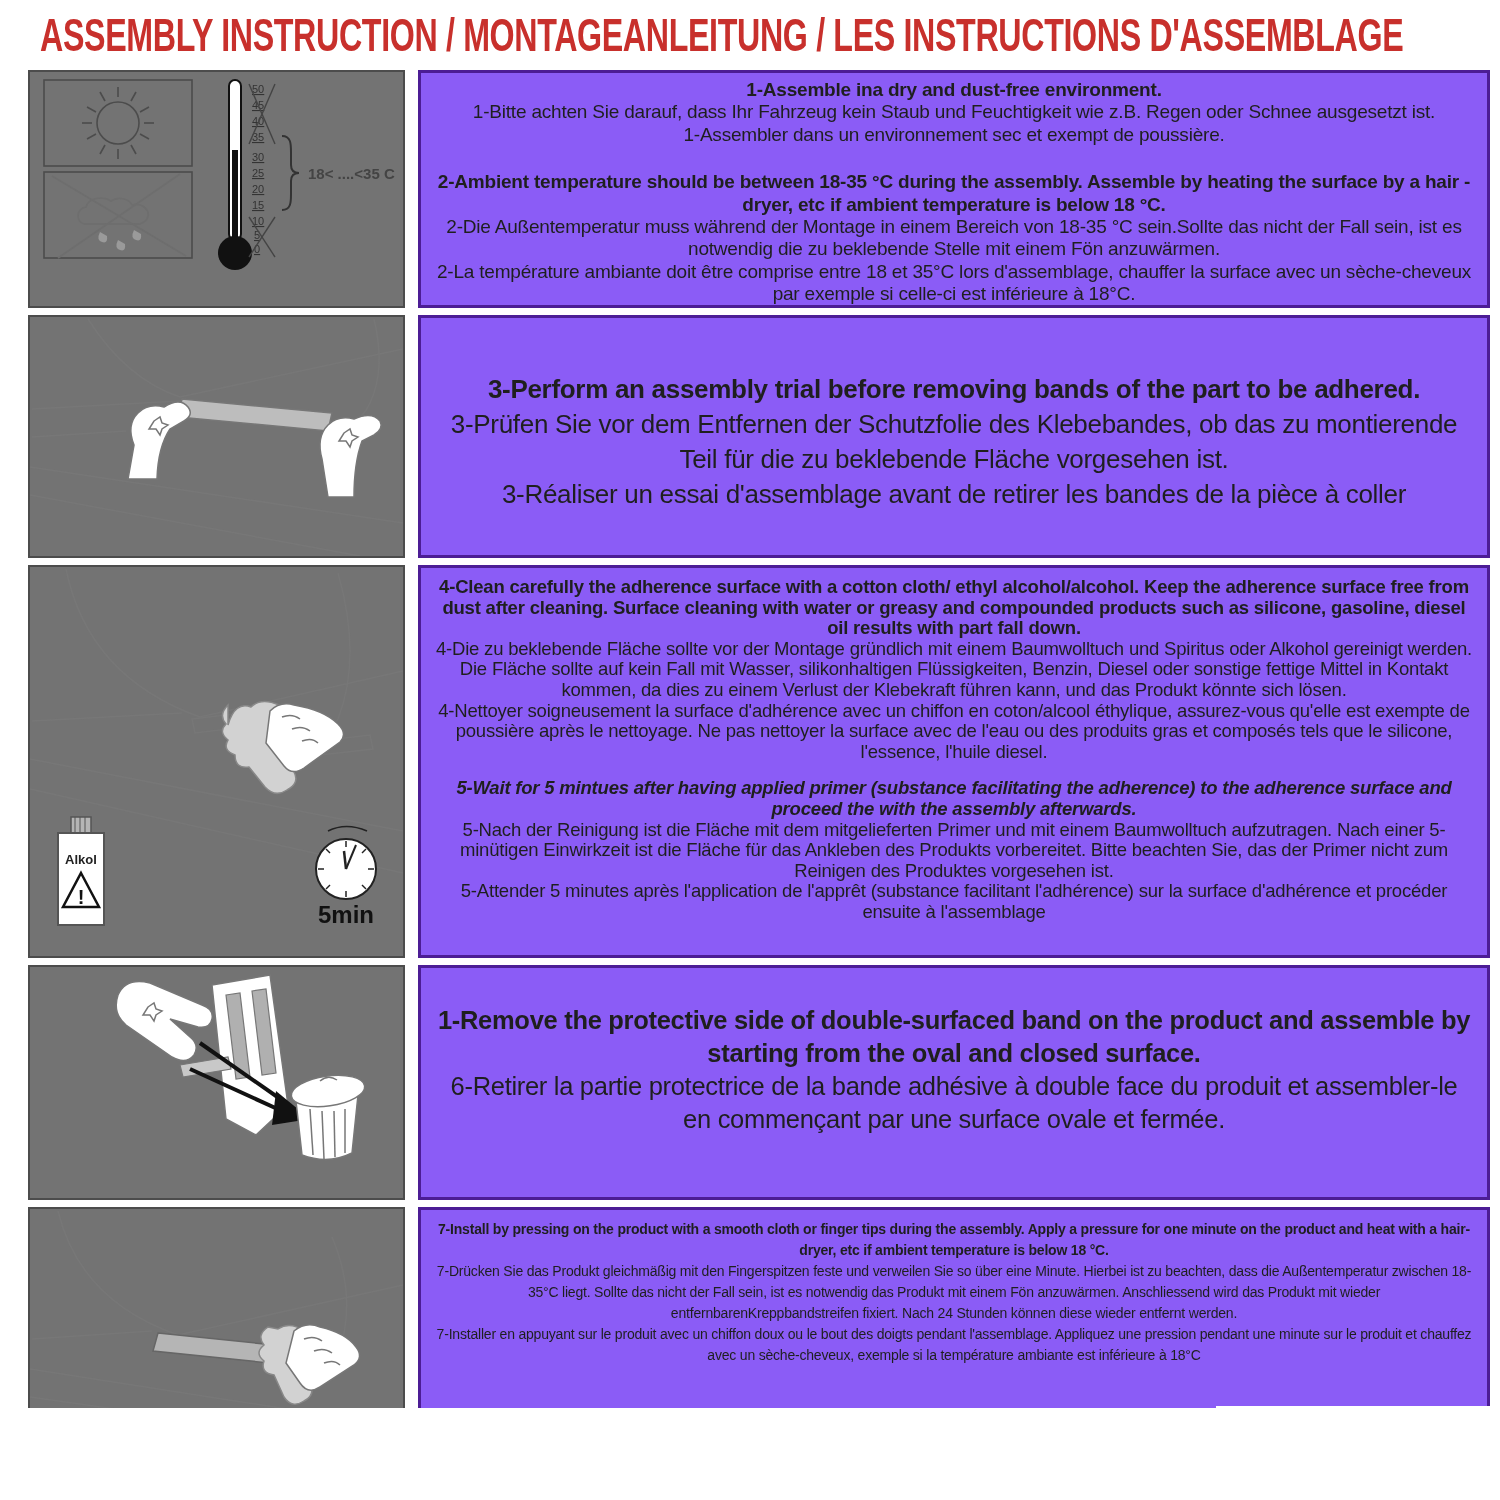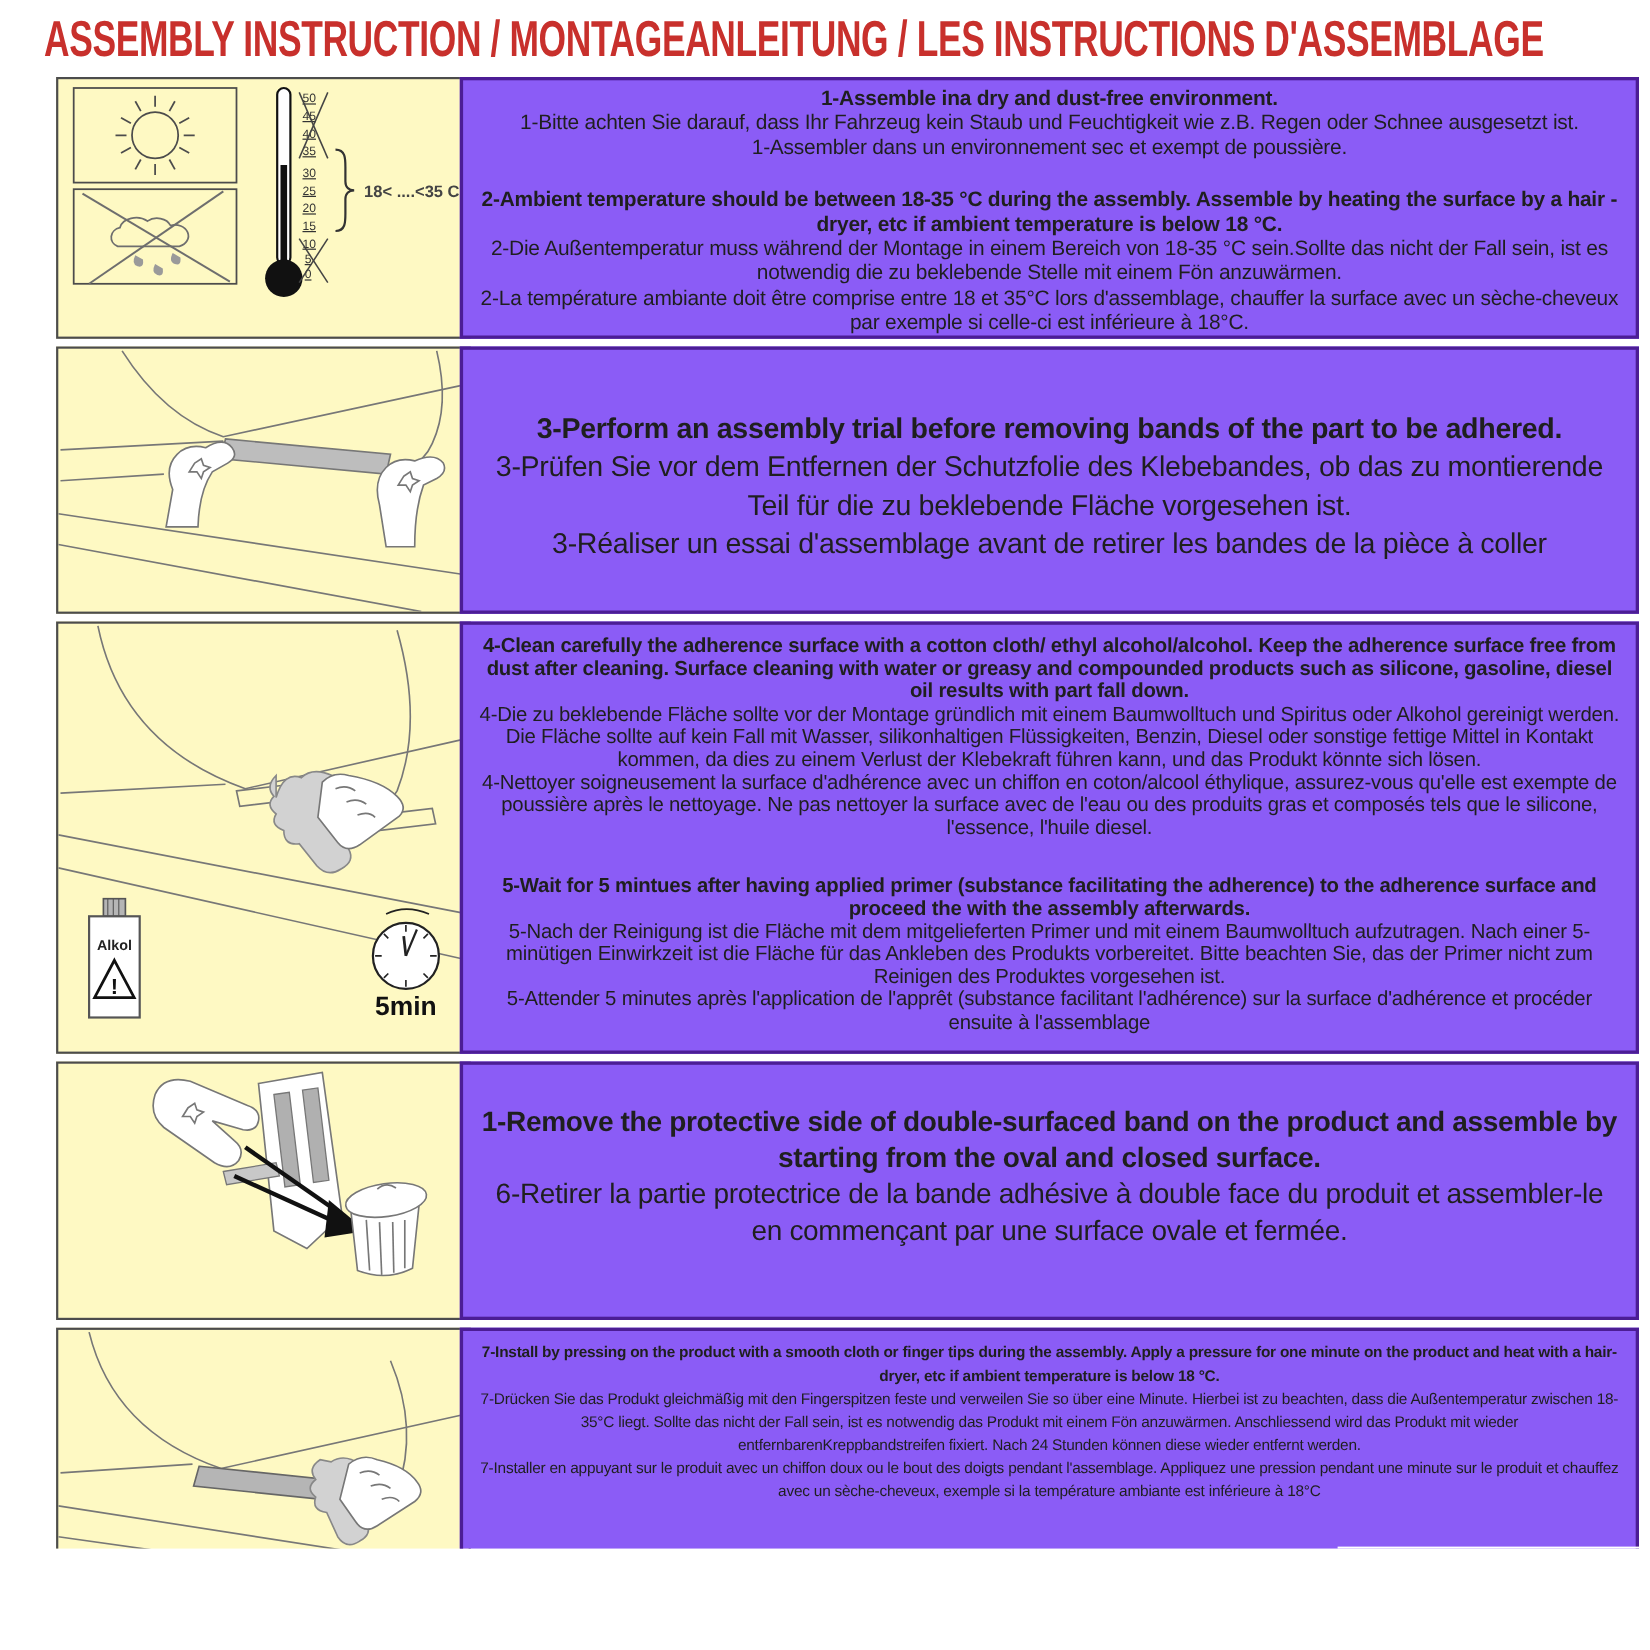--- a/index.html
+++ b/index.html
@@ -7,34 +7,34 @@
         font-family:"Liberation Sans",sans-serif;color:#1f1f1f;}
   .title{position:absolute;left:40px;top:8px;font-size:46px;font-weight:bold;color:#c8302c;
          white-space:nowrap;letter-spacing:-0.5px;transform:scaleX(0.70);transform-origin:0 0;}
   .row{position:absolute;left:0;width:1500px;}
   #row1{top:70px;height:238px}
   #row2{top:315px;height:243px}
   #row3{top:565px;height:393px}
   #row4{top:965px;height:235px}
   #row5{top:1207px;height:240px}
   .ibox{position:absolute;left:28px;top:0;width:377px;height:100%;
-        border:2px solid #4c4c4c;background:#fef9c3;box-sizing:border-box;margin-left:23px;}
+        border:2px solid #4c4c4c;background:#737373;box-sizing:border-box;}
   .ibox svg{display:block;width:100%;height:100%;}
   .tbox{position:absolute;left:418px;top:0;width:1072px;height:100%;
         border:3px solid #4c1d95;background:#8b5cf6;box-sizing:border-box;overflow:hidden;text-align:center;}
   .tbox p{margin:0;}
   p.b{font-weight:bold;}
   .t1{padding:6px 12px 0;}
   .t1 p{font-size:19px;line-height:22.4px;letter-spacing:-0.2px;}
   .t1 .gap{margin-top:25px;}
   .t2{padding:54px 14px 0;}
   .t2 p{font-size:26px;line-height:35px;letter-spacing:-0.3px;}
   .t3{padding:9px 12px 0;}
   .t3 p{font-size:18.5px;line-height:20.6px;letter-spacing:-0.2px;}
-  .t3 .gap{margin-top:33px;}
+  .t3 .gap{margin-top:16px;font-style:italic;}
   .t4{padding:36px 14px 0;}
   .t4 p{font-size:25.5px;line-height:33px;letter-spacing:-0.3px;}
   .t5{padding:9px 12px 0;}
   .t5 p{font-size:14px;line-height:21px;letter-spacing:-0.2px;}
   .logo{position:absolute;left:1216px;top:1406px;width:284px;height:76px;background:#fff;
         display:flex;align-items:center;justify-content:flex-end;padding-right:8px;box-sizing:border-box;
         font-weight:normal;font-size:72px;letter-spacing:-5px;white-space:nowrap;}
   .logo .lb{color:#141414;}
   .logo .lr{color:#be185d;}
   text{font-family:"Liberation Sans",sans-serif;}

